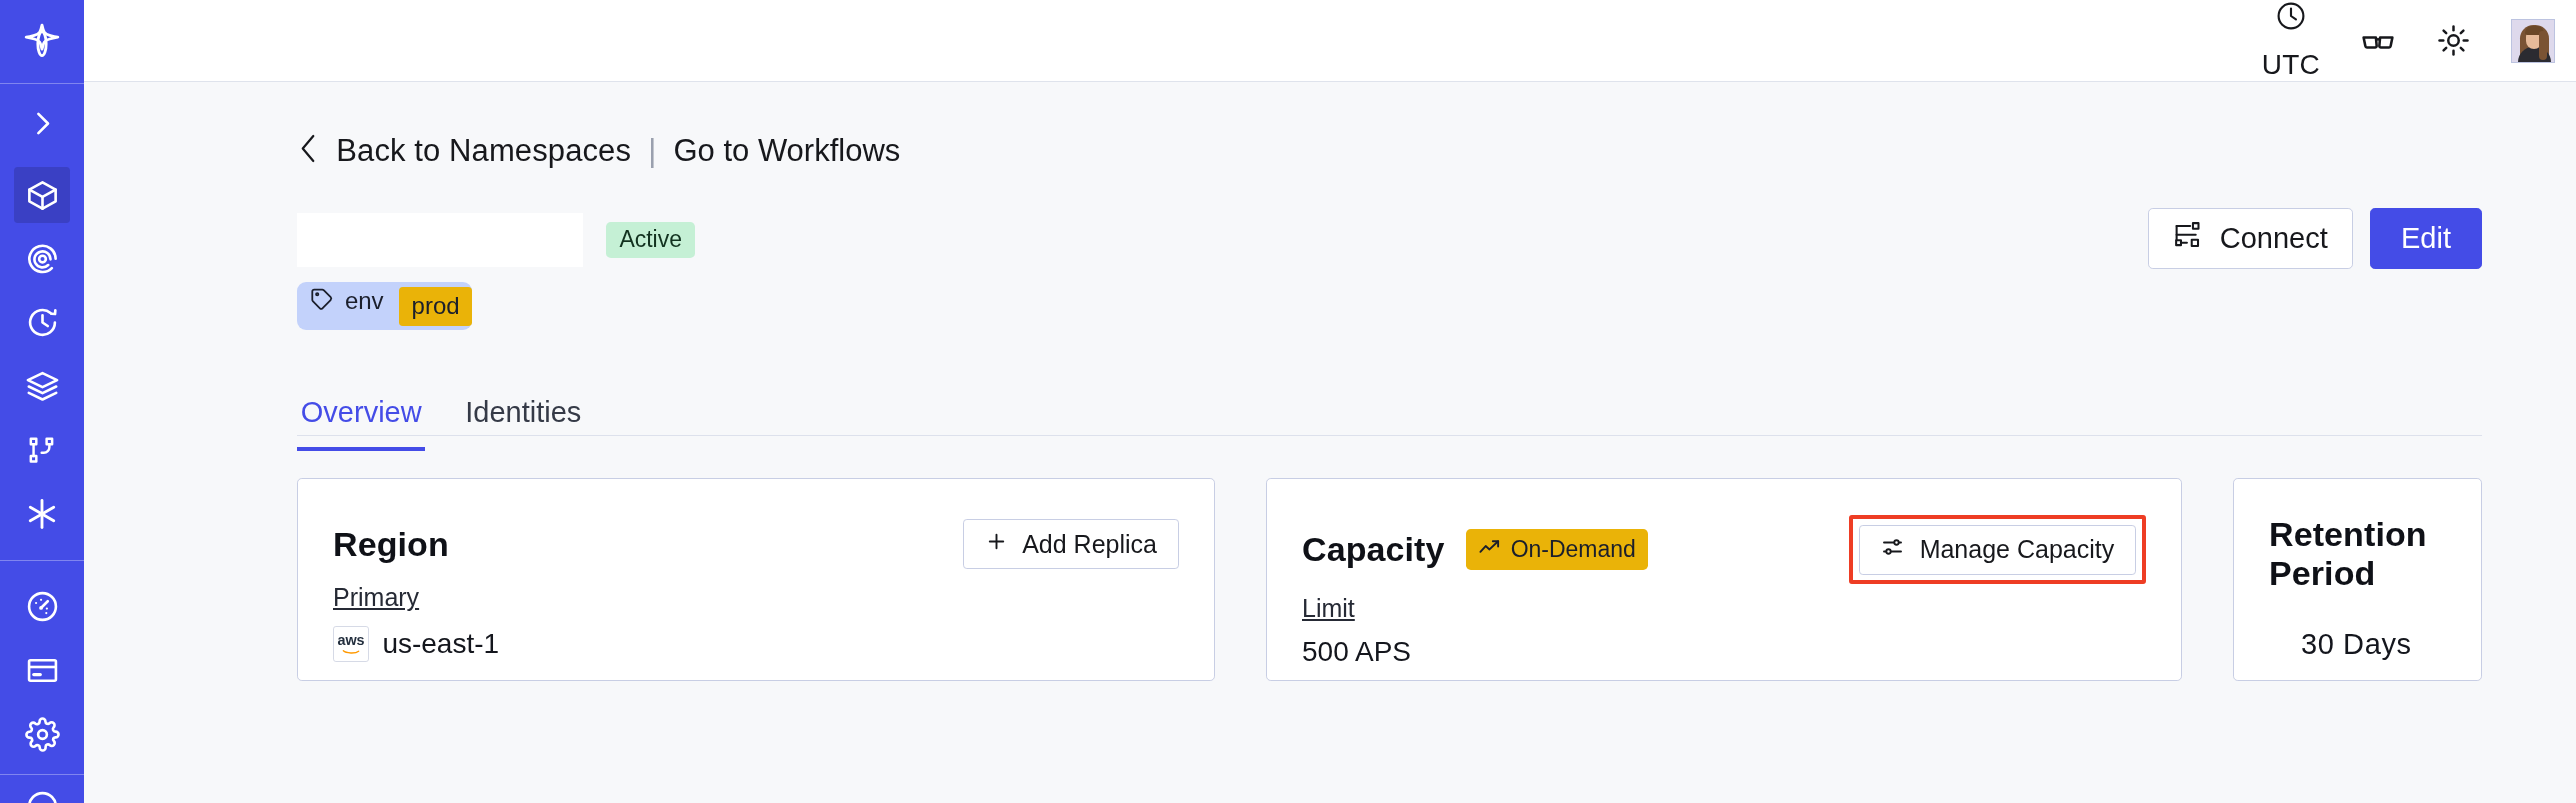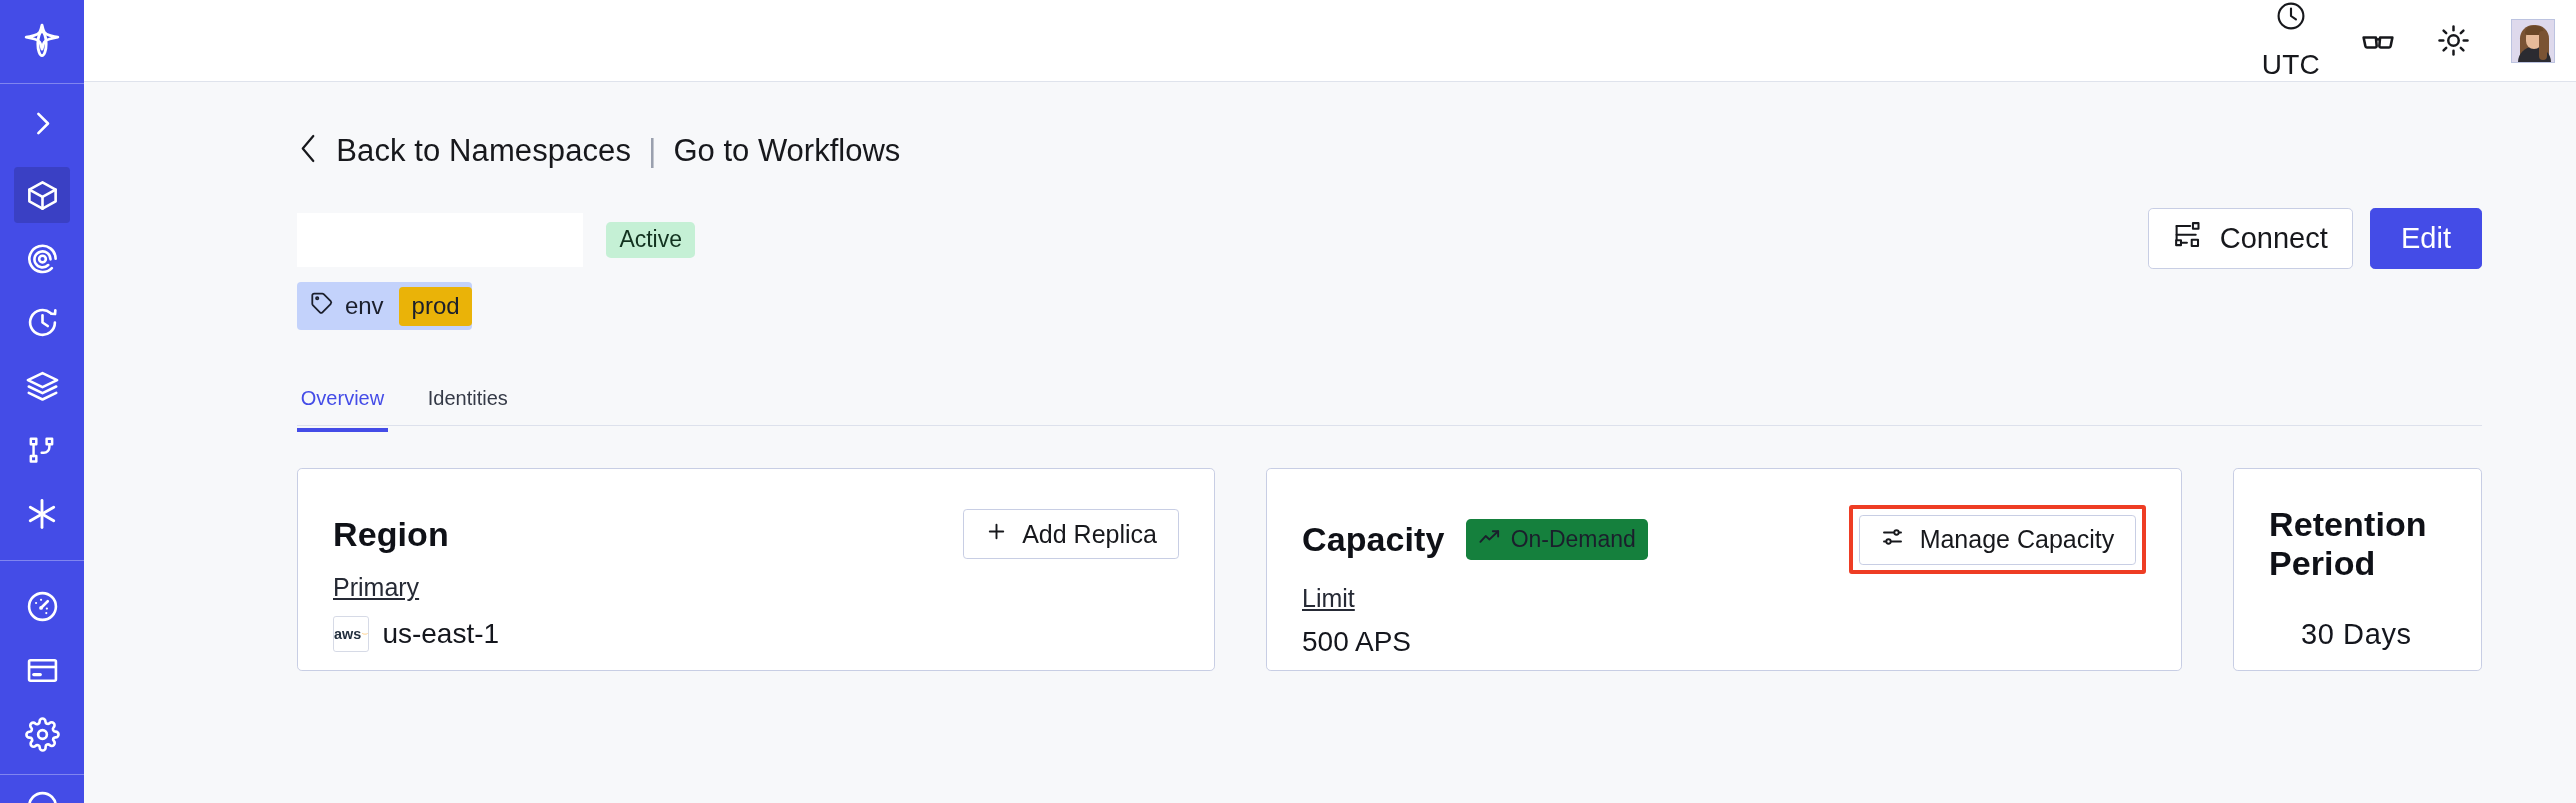--- a/index.html
+++ b/index.html
@@ -198,23 +198,22 @@
     border: 1.9px solid #444ce7;
     color: #ffffff;
     height: 61px;
     padding: 0 30px;
   }
 
   
   .tagrow { margin-top: 15.3px; display: flex; }
   .tag {
     display: inline-flex;
-    align-items: center;
     background: #c3d2fb;
-    border-radius: 4px;
+    border-radius: 9px;
     padding: 4.8px 0 4.8px 13.4px;
     gap: 10.5px;
     font-size: 24px;
     color: #1b1f2c;
     cursor: pointer;
   }
   .tag-val {
     background: #eab308;
     padding: 4.8px 12.5px 5.8px;
     border-radius: 3.8px;
@@ -223,26 +222,26 @@
 
   
   .tabs {
     margin-top: 50px;
     display: flex;
     gap: 36px;
     border-bottom: 1.9px solid #dde1ec;
     padding-bottom: 0;
   }
   .tab {
-    font-size: 20px;
+    font-size: 29px;
     color: #353a47;
     padding: 0 3.8px 17.3px;
     cursor: pointer;
     position: relative;
-    top: 7px;
+    top: 16px;
   }
   .tab.active {
     color: #444ce7;
     border-bottom: 4.8px solid #444ce7;
   }
 
   
   .cards {
     display: flex;
     gap: 51px;
@@ -266,21 +265,21 @@
     min-height: 59px;
   }
   .card-title {
     font-size: 34px;
     font-weight: 700;
     color: #0f1117;
     letter-spacing: 0.1px;
   }
   .badge-ondemand {
     margin-left: 21px;
-    background: #15803d;
+    background: #eab308;
     color: #1b1f2c;
     font-size: 23px;
     padding: 6.7px 12.5px 7.7px;
     border-radius: 4.8px;
     display: inline-flex;
     align-items: center;
     gap: 9.6px;
     line-height: 1;
   }
   .card-head-action { margin-left: auto; display: flex; align-items: center; }
@@ -319,21 +318,21 @@
     color: #14161d;
     margin-top: 35px;
     letter-spacing: 0.6px;
     margin-left: 32px;
   }
   .aws-logo {
     width: 36px; height: 36px;
     border: 1.9px solid #d6dae6;
     border-radius: 2.9px;
     background: #fff;
-    display: flex; flex-direction: row;
+    display: flex; flex-direction: column;
     align-items: center; justify-content: center;
     gap: 1px;
     flex-shrink: 0;
   }
   .aws-txt { font-size: 14.4px; font-weight: 700; color: #232f3e; line-height: 1; }
   .aws-smile { width: 18px; height: 5.8px; }
 </style>
 </head>
 <body>
 

